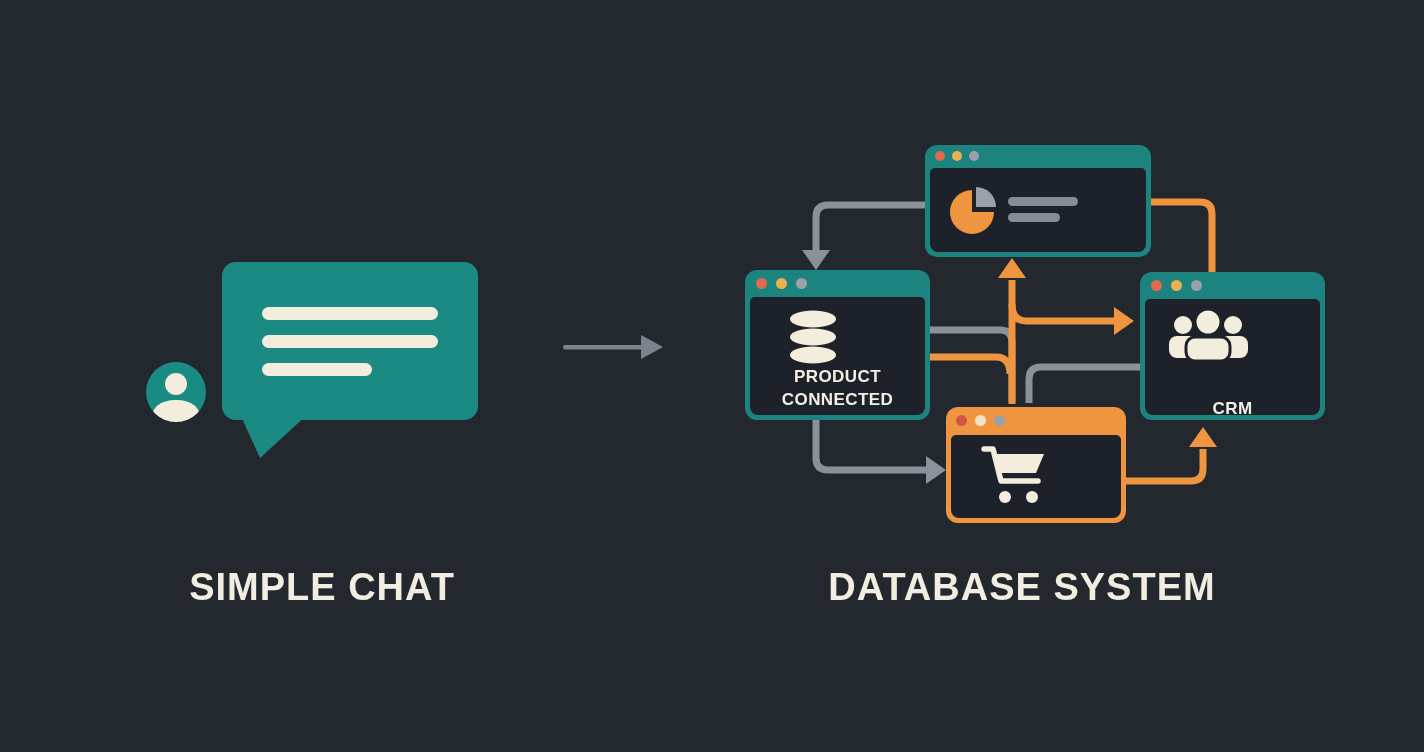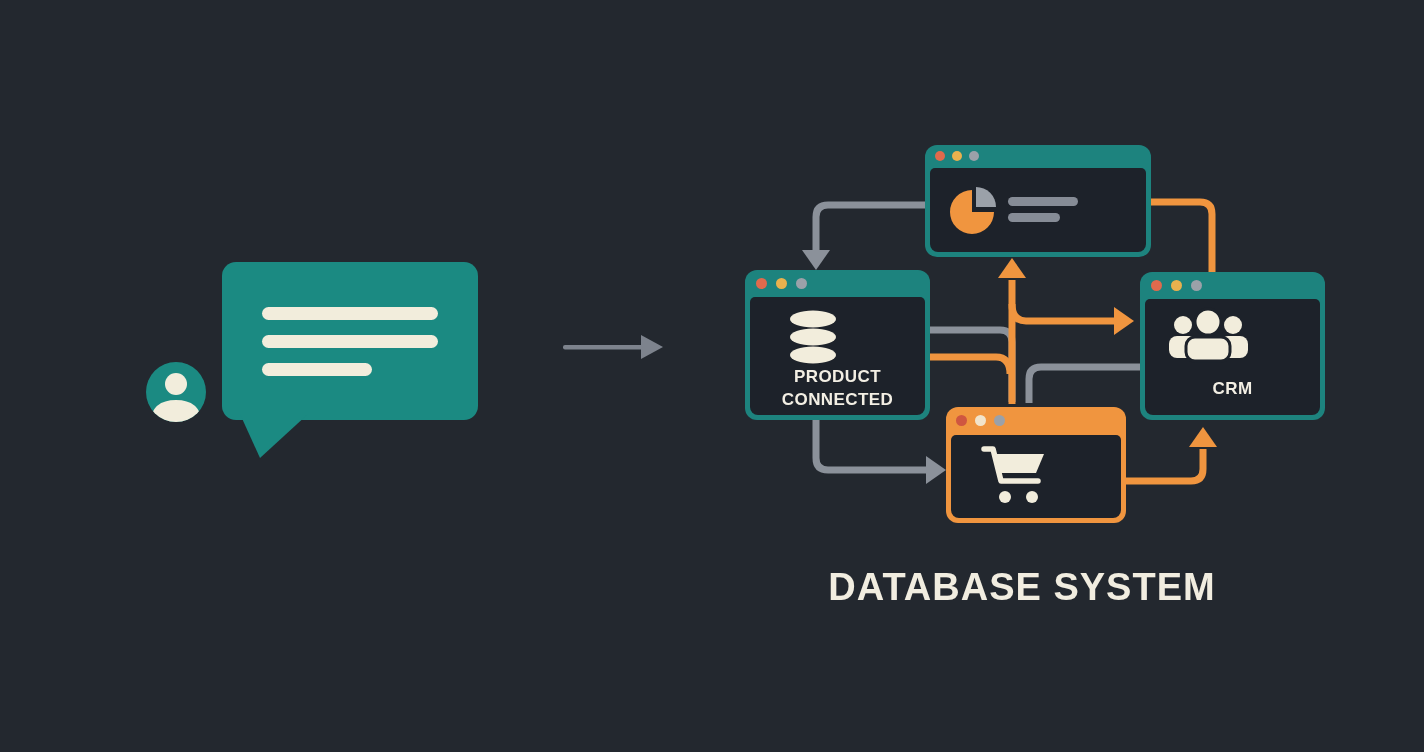--- a/index.html
+++ b/index.html
@@ -40,21 +40,21 @@
   #win-cart .dots{left:10px;top:8px;gap:8px;}
   #win-cart .dot{width:11px;height:11px;}
 
   .dot.r{background:#e06a4d;} .dot.y{background:#eab14e;} .dot.g{background:#9ba1a9;}
   .dot.cr{background:#cf5640;} .dot.cc{background:#f2e4cb;}
 
   .icon-svg{position:absolute;left:0;top:0;}
   .wlabel{position:absolute;left:0;right:0;text-align:center;color:#f3efe4;
     font-weight:700;font-size:17px;letter-spacing:.4px;line-height:23px;}
   #win-pdb .wlabel{bottom:9px;}
-  #win-crm .wlabel{bottom:20px;}
+  #win-crm .wlabel{bottom:0;}
 </style>
 </head>
 <body>
 
 <div id="stage">
 
   <svg id="scene" width="1424" height="752" viewBox="0 0 1424 752">
 
     <g>
       <rect x="222" y="262" width="256" height="158" rx="14" fill="#1b8a82"></rect>
@@ -170,14 +170,15 @@
     </div>
     <div class="wbody"></div>
     <svg class="icon-svg" width="132" height="116" viewBox="0 0 132 116">
       <path d="M 38 42 H 47 L 55 74 H 92" fill="none" stroke="#f2eddc" stroke-width="5.5" stroke-linecap="round" stroke-linejoin="round"></path>
       <path d="M 46 47 L 98 47 L 90 66 L 52 66 Z" fill="#f2eddc"></path>
       <circle cx="59" cy="90" r="6" fill="#f2eddc"></circle>
       <circle cx="86" cy="90" r="6" fill="#f2eddc"></circle>
     </svg>
   </div>
 
+  <div class="panel-title" id="left-title">SIMPLE CHAT</div>
   <div class="panel-title" id="right-title">DATABASE SYSTEM</div>
 </div>
 
 </body></html>

